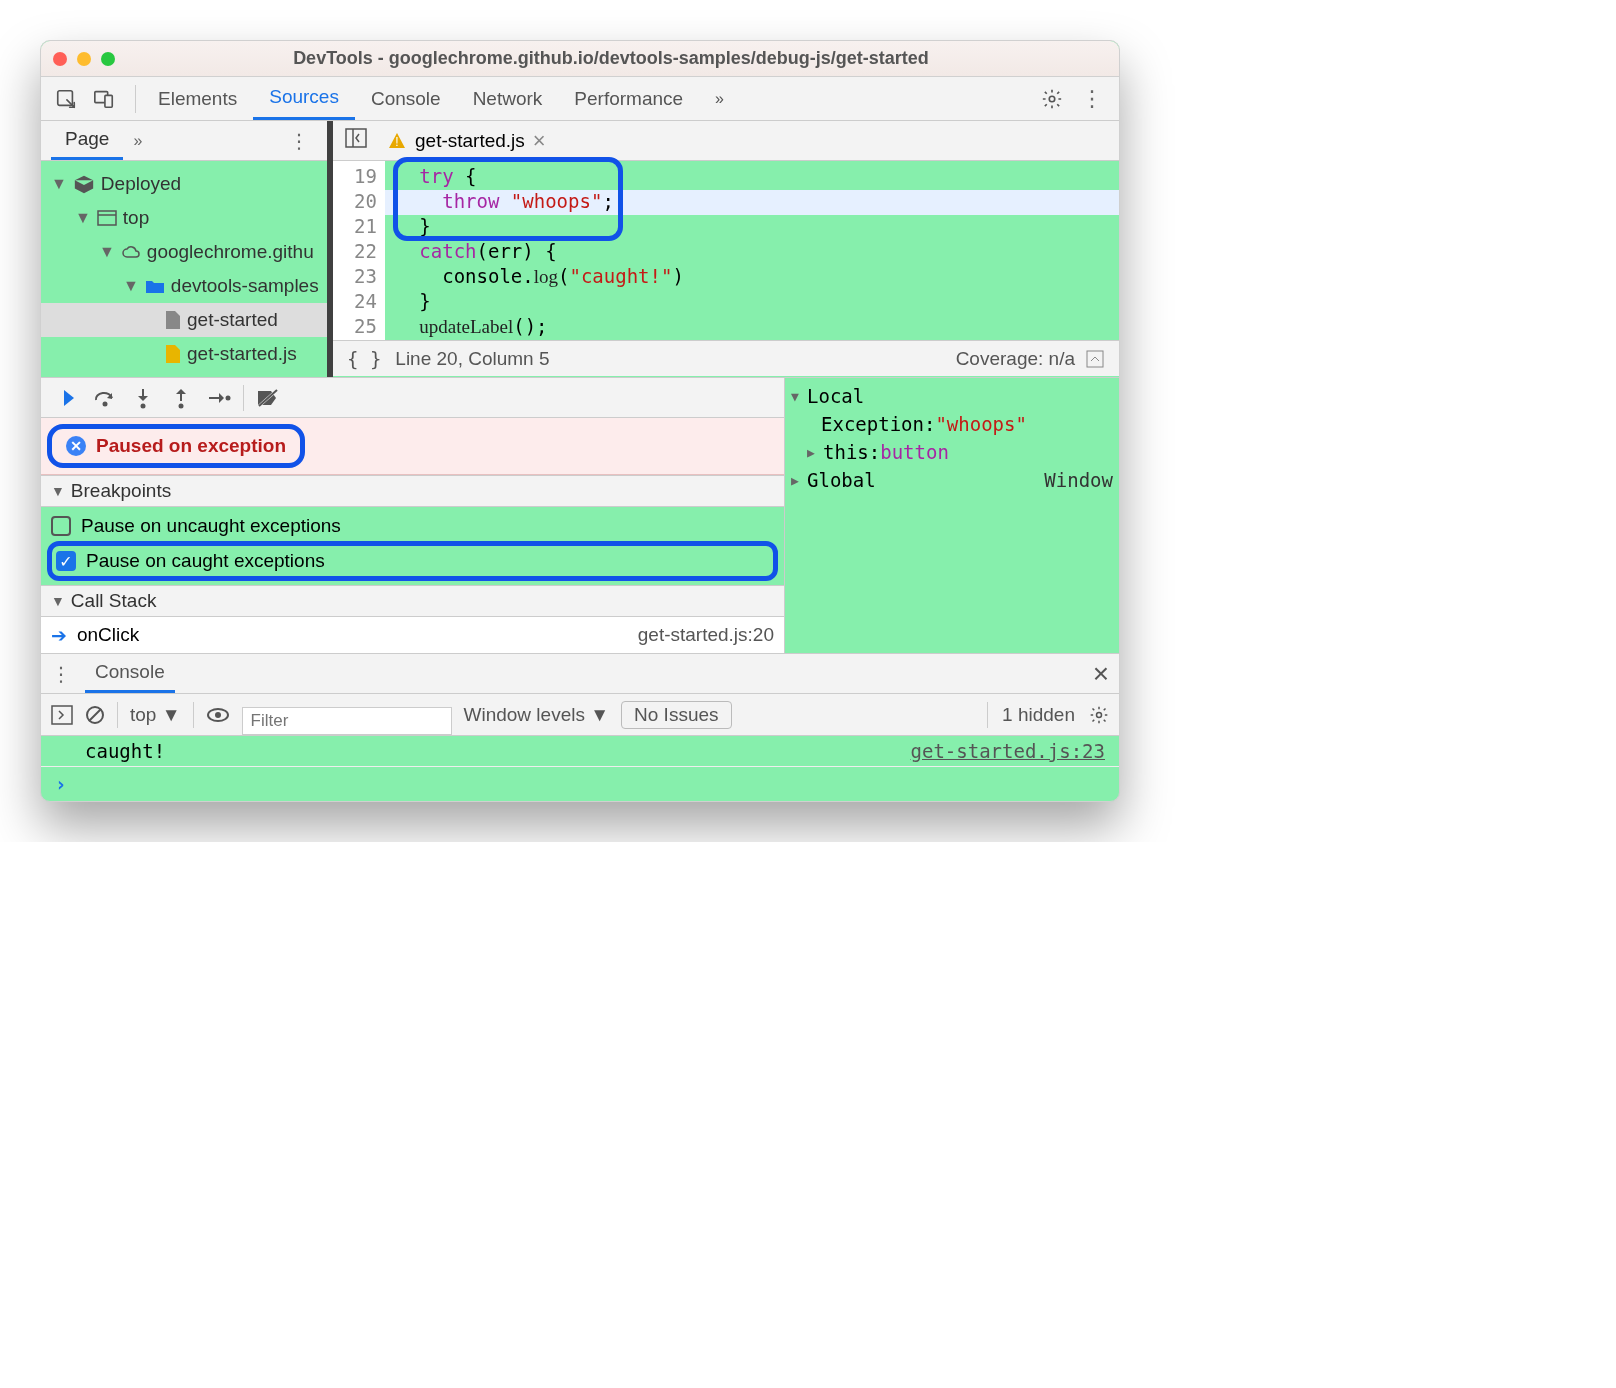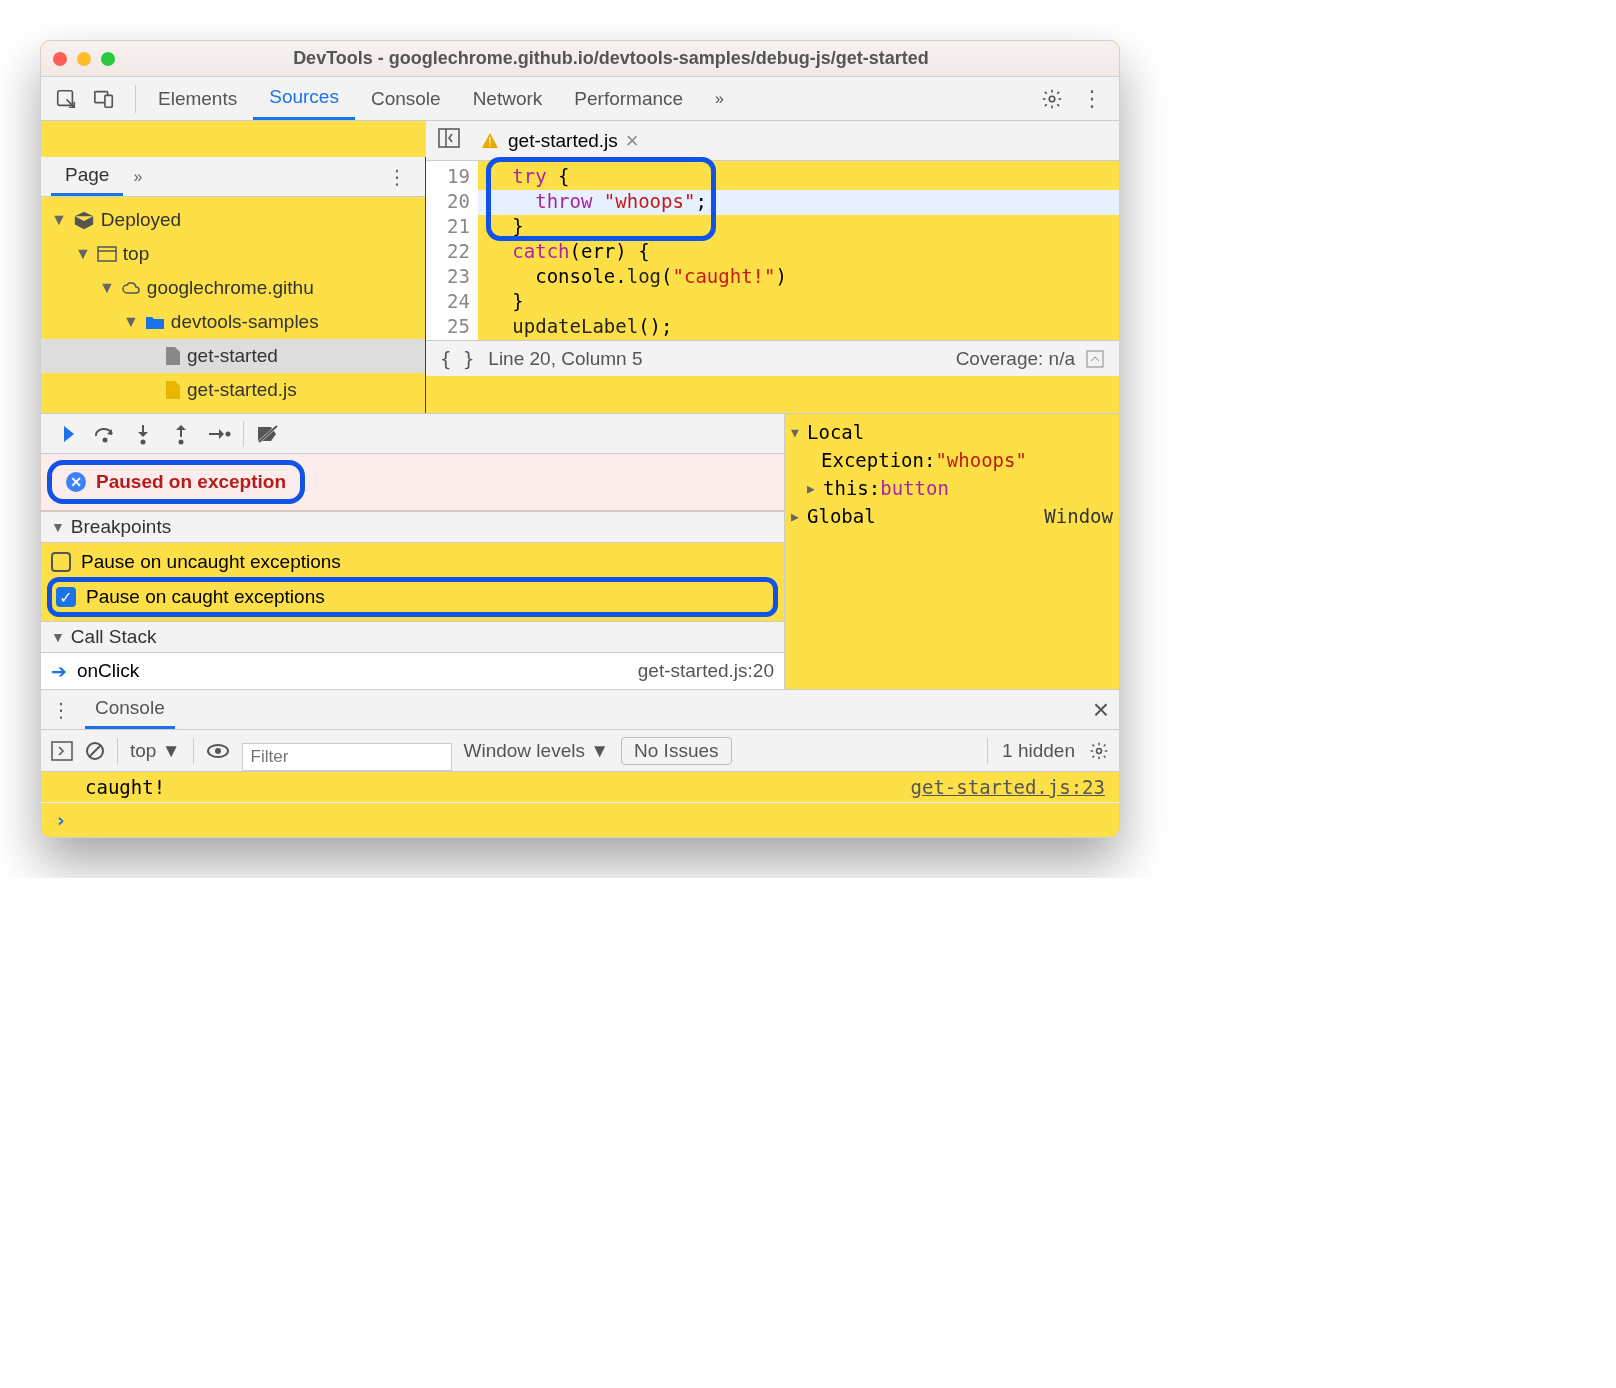--- a/index.html
+++ b/index.html
@@ -4,21 +4,21 @@
 <style>
   * { box-sizing: border-box; margin: 0; padding: 0; }
   body {
     font-family: "Helvetica Neue", Helvetica, Arial, sans-serif;
     font-size: 19px;
     background: #fff;
     padding: 40px;
   }
   .window {
     width: 1080px;
-    background: #fde047;
+    background: #86efac;
     border-radius: 10px;
     box-shadow: 0 25px 50px rgba(0,0,0,0.35);
     overflow: hidden;
     border: 1px solid #d0d0d0;
   }
   .titlebar {
     background: linear-gradient(#f7f1ef, #f2e9e6);
     height: 36px;
     display: flex;
     align-items: center;
@@ -38,21 +38,21 @@
   }
   .tabbar .left-icons { display: flex; gap: 16px; padding: 0 14px; }
   .tabbar .sep { width: 1px; height: 28px; background: #ccc; margin: 0 6px; }
   .tabbar .tab { padding: 0 16px; height: 100%; display: flex; align-items: center; color: #555; cursor: pointer; }
   .tabbar .tab.active { color: #1a73e8; border-bottom: 3px solid #1a73e8; font-weight: 500; }
   .tabbar .rightside { margin-left: auto; display: flex; align-items: center; gap: 18px; padding-right: 16px; color: #666; }
   
   .icon-svg { width: 22px; height: 22px; fill: none; stroke: #555; stroke-width: 1.8; }
   
   .main-split { display: flex; }
-  .navigator { width: 385px; border-right: 1px solid #404040; margin-top: 36px; }
+  .navigator { width: 292px; border-right: 6px solid #404040; }
   .nav-head { display: flex; align-items: center; height: 40px; border-bottom: 1px solid #ccc; padding: 0 10px; background: #f3f3f3; }
   .nav-head .tab { padding: 0 14px; height: 100%; display: flex; align-items: center; border-bottom: 3px solid #1a73e8; color: #333; }
   .nav-head .more { margin-left: auto; color: #666; padding: 0 8px; font-size: 20px; }
   
   .tree { padding: 6px 0; font-size: 19px; color: #333; }
   .tree-row { display: flex; align-items: center; height: 34px; white-space: nowrap; overflow: hidden; }
   .tree-row.selected { background: #ddd; }
   
   .editor-pane { flex: 1; display: flex; flex-direction: column; }
   .editor-tabs { display: flex; align-items: center; height: 40px; border-bottom: 1px solid #ccc; background: #f3f3f3; }
@@ -61,21 +61,21 @@
   .editor-tabs .close-x { color: #888; font-size: 22px; }
   
   .code-area { position: relative; display: flex; font-family: Menlo, Consolas, monospace; font-size: 19px; }
   .gutter { width: 52px; text-align: right; color: #888; background: #fff; padding-top: 4px; }
   .gutter div { height: 25px; padding-right: 8px; }
   .code { flex: 1; padding-top: 4px; }
   .code div { height: 25px; white-space: pre; }
   .code .hl-line { background: #e6f0ff; }
   .kw { color: #a626a4; }
   .str { color: #c41a16; }
-  .fn { color: #222; }
+  .fn { color: #222; font-family: Liberation Serif, serif; }
   .code-highlight-box {
     position: absolute; border: 5px solid #1152e8; border-radius: 14px;
   }
   
   .status-bar { display: flex; align-items: center; height: 36px; border-top: 1px solid #ccc; background: #f3f3f3; padding: 0 14px; color: #555; }
   .status-bar .braces { font-family: Menlo, monospace; margin-right: 14px; }
   .status-bar .right { margin-left: auto; display: flex; align-items: center; gap: 10px; }
   
   .debug-split { display: flex; border-top: 1px solid #ccc; }
   .debug-left { flex: 1; }

